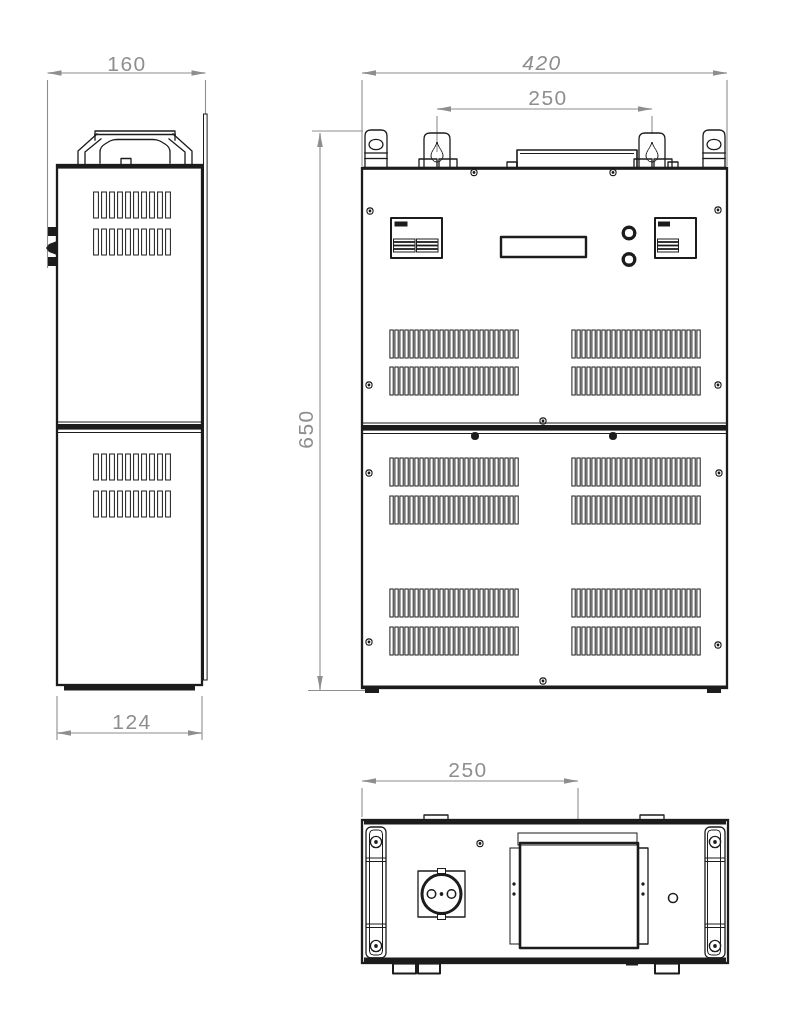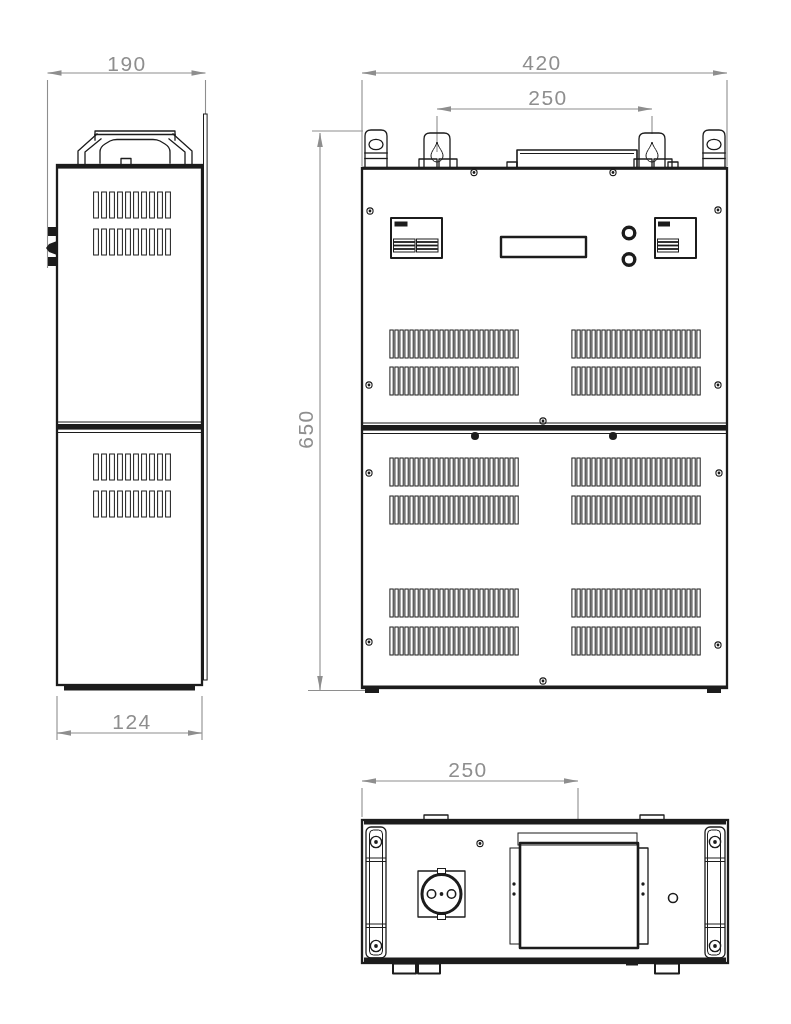--- a/index.html
+++ b/index.html
@@ -337,20 +337,20 @@
 
     <g>
       <rect class="ln" style="stroke-width:2" x="393" y="963.5" width="23" height="10"></rect>
       <rect class="ln" style="stroke-width:2" x="418" y="963.5" width="22" height="10"></rect>
       <rect class="ln" style="stroke-width:2" x="655" y="963.5" width="24" height="10"></rect>
       <rect class="fillb" x="626" y="960.5" width="12" height="5"></rect>
     </g>
   </g>
 </svg>
 
-<div class="dim-label" style="left:127px; top:63px;">190</div>
-<div class="dim-label" style="left:542px; top:62px;">420</div>
+<div class="dim-label" style="left:127px; top:63px;">160</div>
+<div class="dim-label" style="left:542px; top:62px;font-style:italic;">420</div>
 <div class="dim-label" style="left:548px; top:97px;">250</div>
 <div class="dim-label rot" style="left:305px; top:429px;">650</div>
 <div class="dim-label" style="left:132px; top:721px;">124</div>
 <div class="dim-label" style="left:468px; top:769px;">250</div>
 
 </div>
 
 </body></html>

